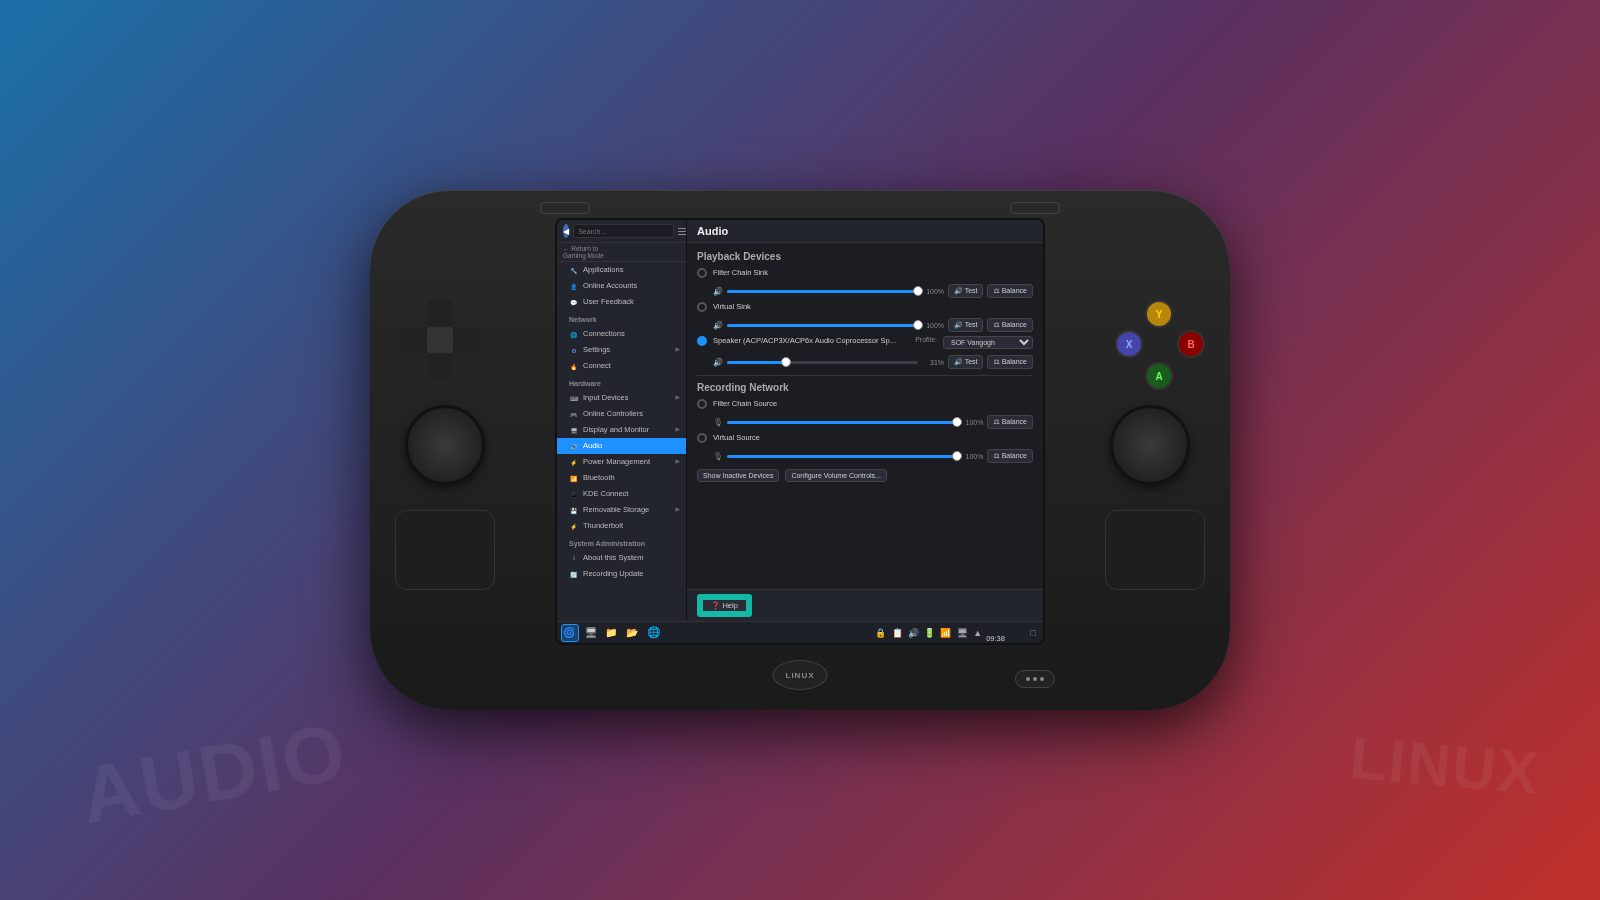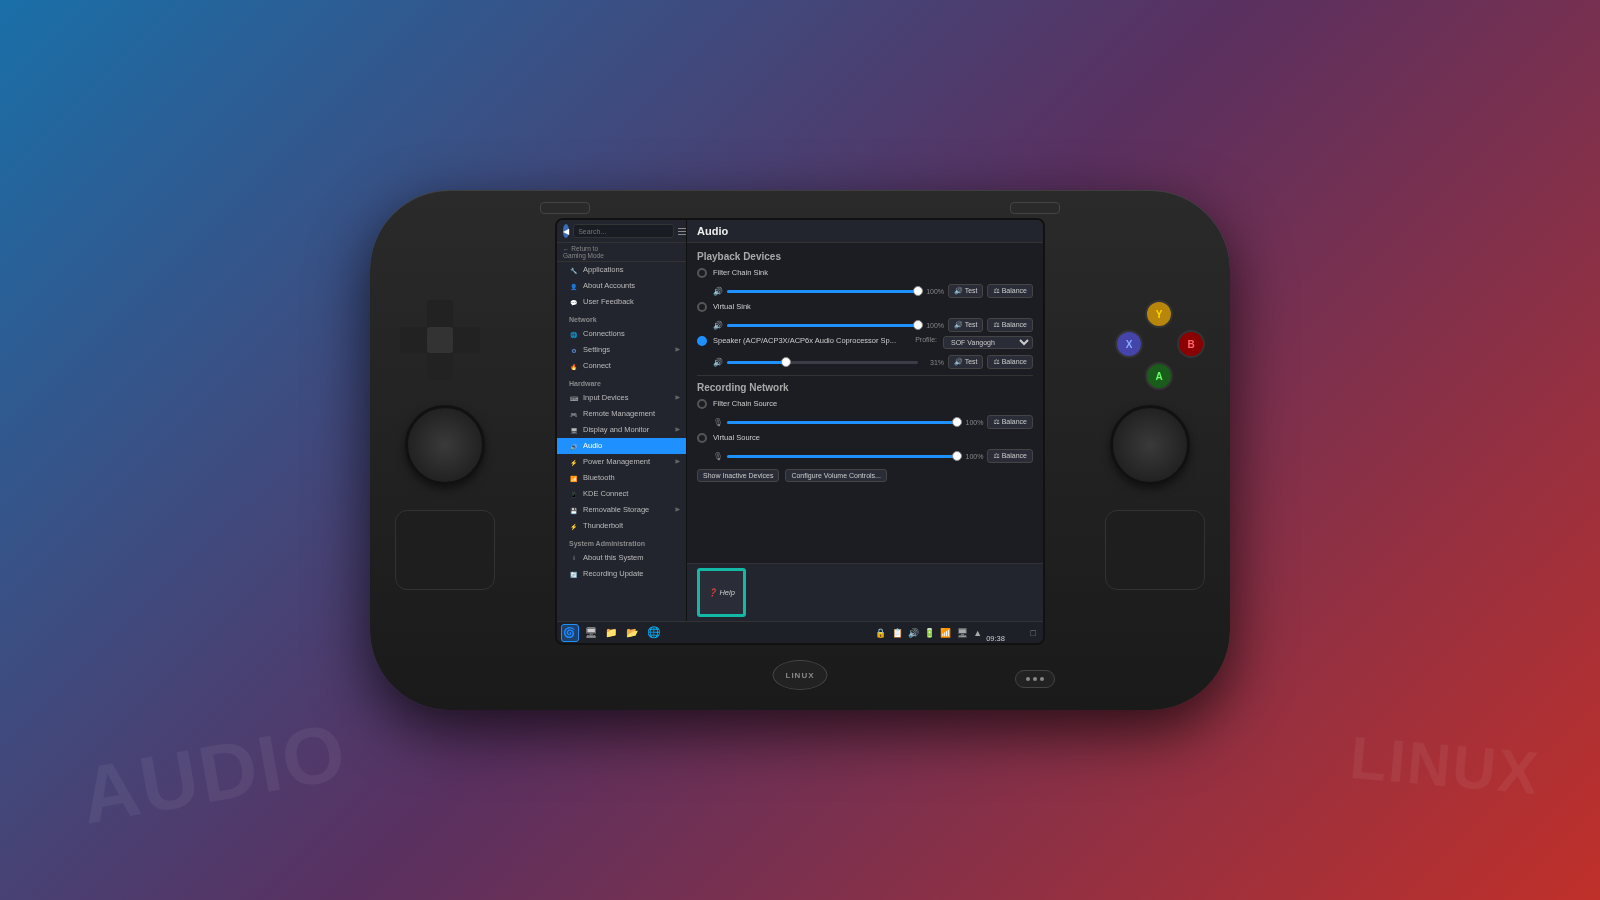--- a/index.html
+++ b/index.html
@@ -491,27 +491,26 @@
     .bottom-actions {
       display: flex;
       gap: 6px;
       padding: 4px 10px;
       border-top: 1px solid #333;
       background: #23252e;
     }
 
     .help-btn {
       background: #2a2d38;
-      border: 3px solid #14b8a6;
+      border: 6px solid #14b8a6;
       color: #ccc;
       font-size: 7.5px;
-      padding: 17px 8px;
+      padding: 1px 8px;
       border-radius: 3px;
       cursor: pointer;
-      font-style: italic;
     }
 
     
     .taskbar {
       height: 22px;
       background: #1e2028;
       display: flex;
       align-items: center;
       padding: 0 4px;
       gap: 3px;
@@ -638,21 +637,21 @@
             <span>← Return to</span><br>
             <span>  Gaming Mode</span>
           </div>
 
           <div class="nav-item">
             <span class="nav-icon">🔧</span>
             <span>Applications</span>
           </div>
           <div class="nav-item">
             <span class="nav-icon">👤</span>
-            <span>About Accounts</span>
+            <span>Online Accounts</span>
           </div>
           <div class="nav-item">
             <span class="nav-icon">💬</span>
             <span>User Feedback</span>
           </div>
 
           <div class="nav-item section-header">Network</div>
 
           <div class="nav-item">
             <span class="nav-icon" style="color:#60a0ff;">🌐</span>
@@ -670,21 +669,21 @@
 
           <div class="nav-item section-header">Hardware</div>
 
           <div class="nav-item">
             <span class="nav-icon">⌨</span>
             <span>Input Devices</span>
             <span class="nav-arrow">▶</span>
           </div>
           <div class="nav-item">
             <span class="nav-icon">🎮</span>
-            <span>Remote Management</span>
+            <span>Online Controllers</span>
           </div>
           <div class="nav-item">
             <span class="nav-icon">🖥</span>
             <span>Display and Monitor</span>
             <span class="nav-arrow">▶</span>
           </div>
           <div class="nav-item active">
             <span class="nav-icon">🔊</span>
             <span>Audio</span>
           </div>

